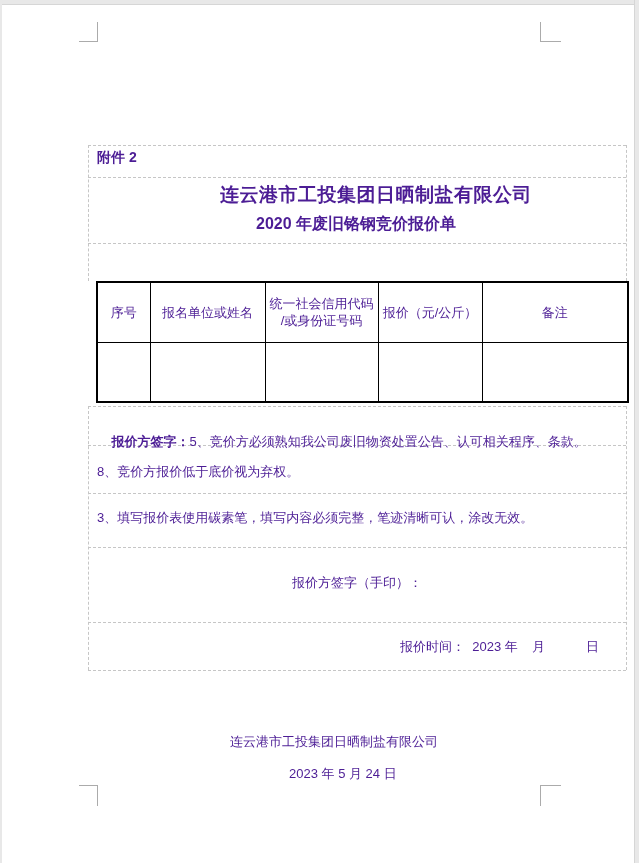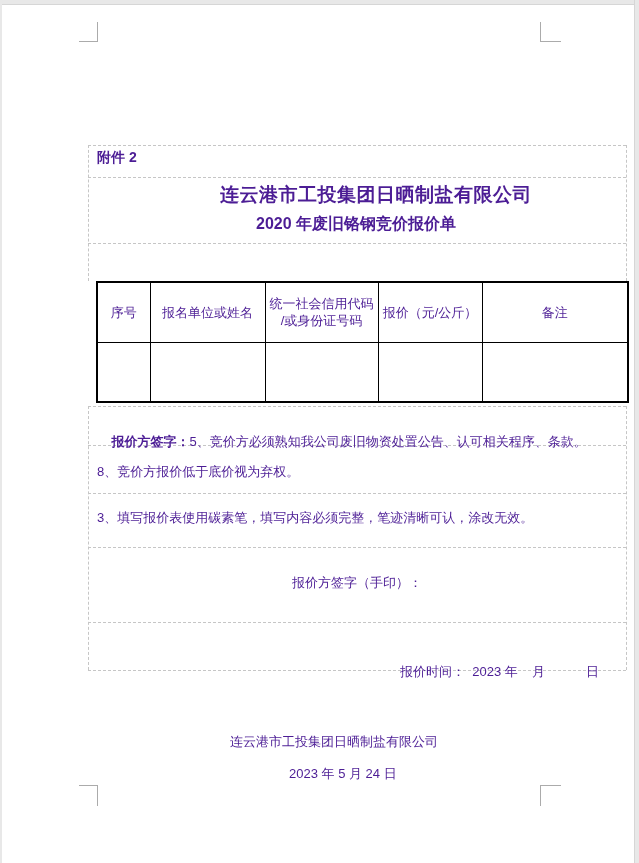--- a/index.html
+++ b/index.html
@@ -22,21 +22,21 @@
   .hdash{position:absolute;left:88px;width:538px;height:0;border-top:1px dashed #c6c6c6;}
   .vdash{position:absolute;width:0;border-left:1px dashed #c6c6c6;}
   
   .txt{position:absolute;white-space:pre;line-height:1.25;}
   .attachment{left:97px;top:149px;font-size:14px;font-weight:bold;}
   .title1{left:220px;top:183px;font-size:19px;font-weight:bold;letter-spacing:0.5px;}
   .title2{left:256px;top:214px;font-size:16px;font-weight:bold;}
   .note{left:97px;top:0;font-size:13px;}
   .note b{font-weight:bold;}
   .sig{left:292px;top:575px;font-size:13px;}
-  .time-seg{position:absolute;top:638px;font-size:13px;white-space:pre;margin-top:25px;}
+  .time-seg{position:absolute;top:638px;font-size:13px;white-space:pre;}
   .footer-company{left:230px;top:734px;font-size:13px;}
   .footer-date{left:277px;top:766px;font-size:13px;margin-left:12px;}
   
   table.quote{
     position:absolute;left:96px;top:281px;width:531px;height:122px;
     border-collapse:collapse;table-layout:fixed;border:2px solid #000;
   }
   table.quote td{
     border:1px solid #000;text-align:center;vertical-align:middle;
     font-size:13px;line-height:17px;padding:0 2px;white-space:pre-line;

